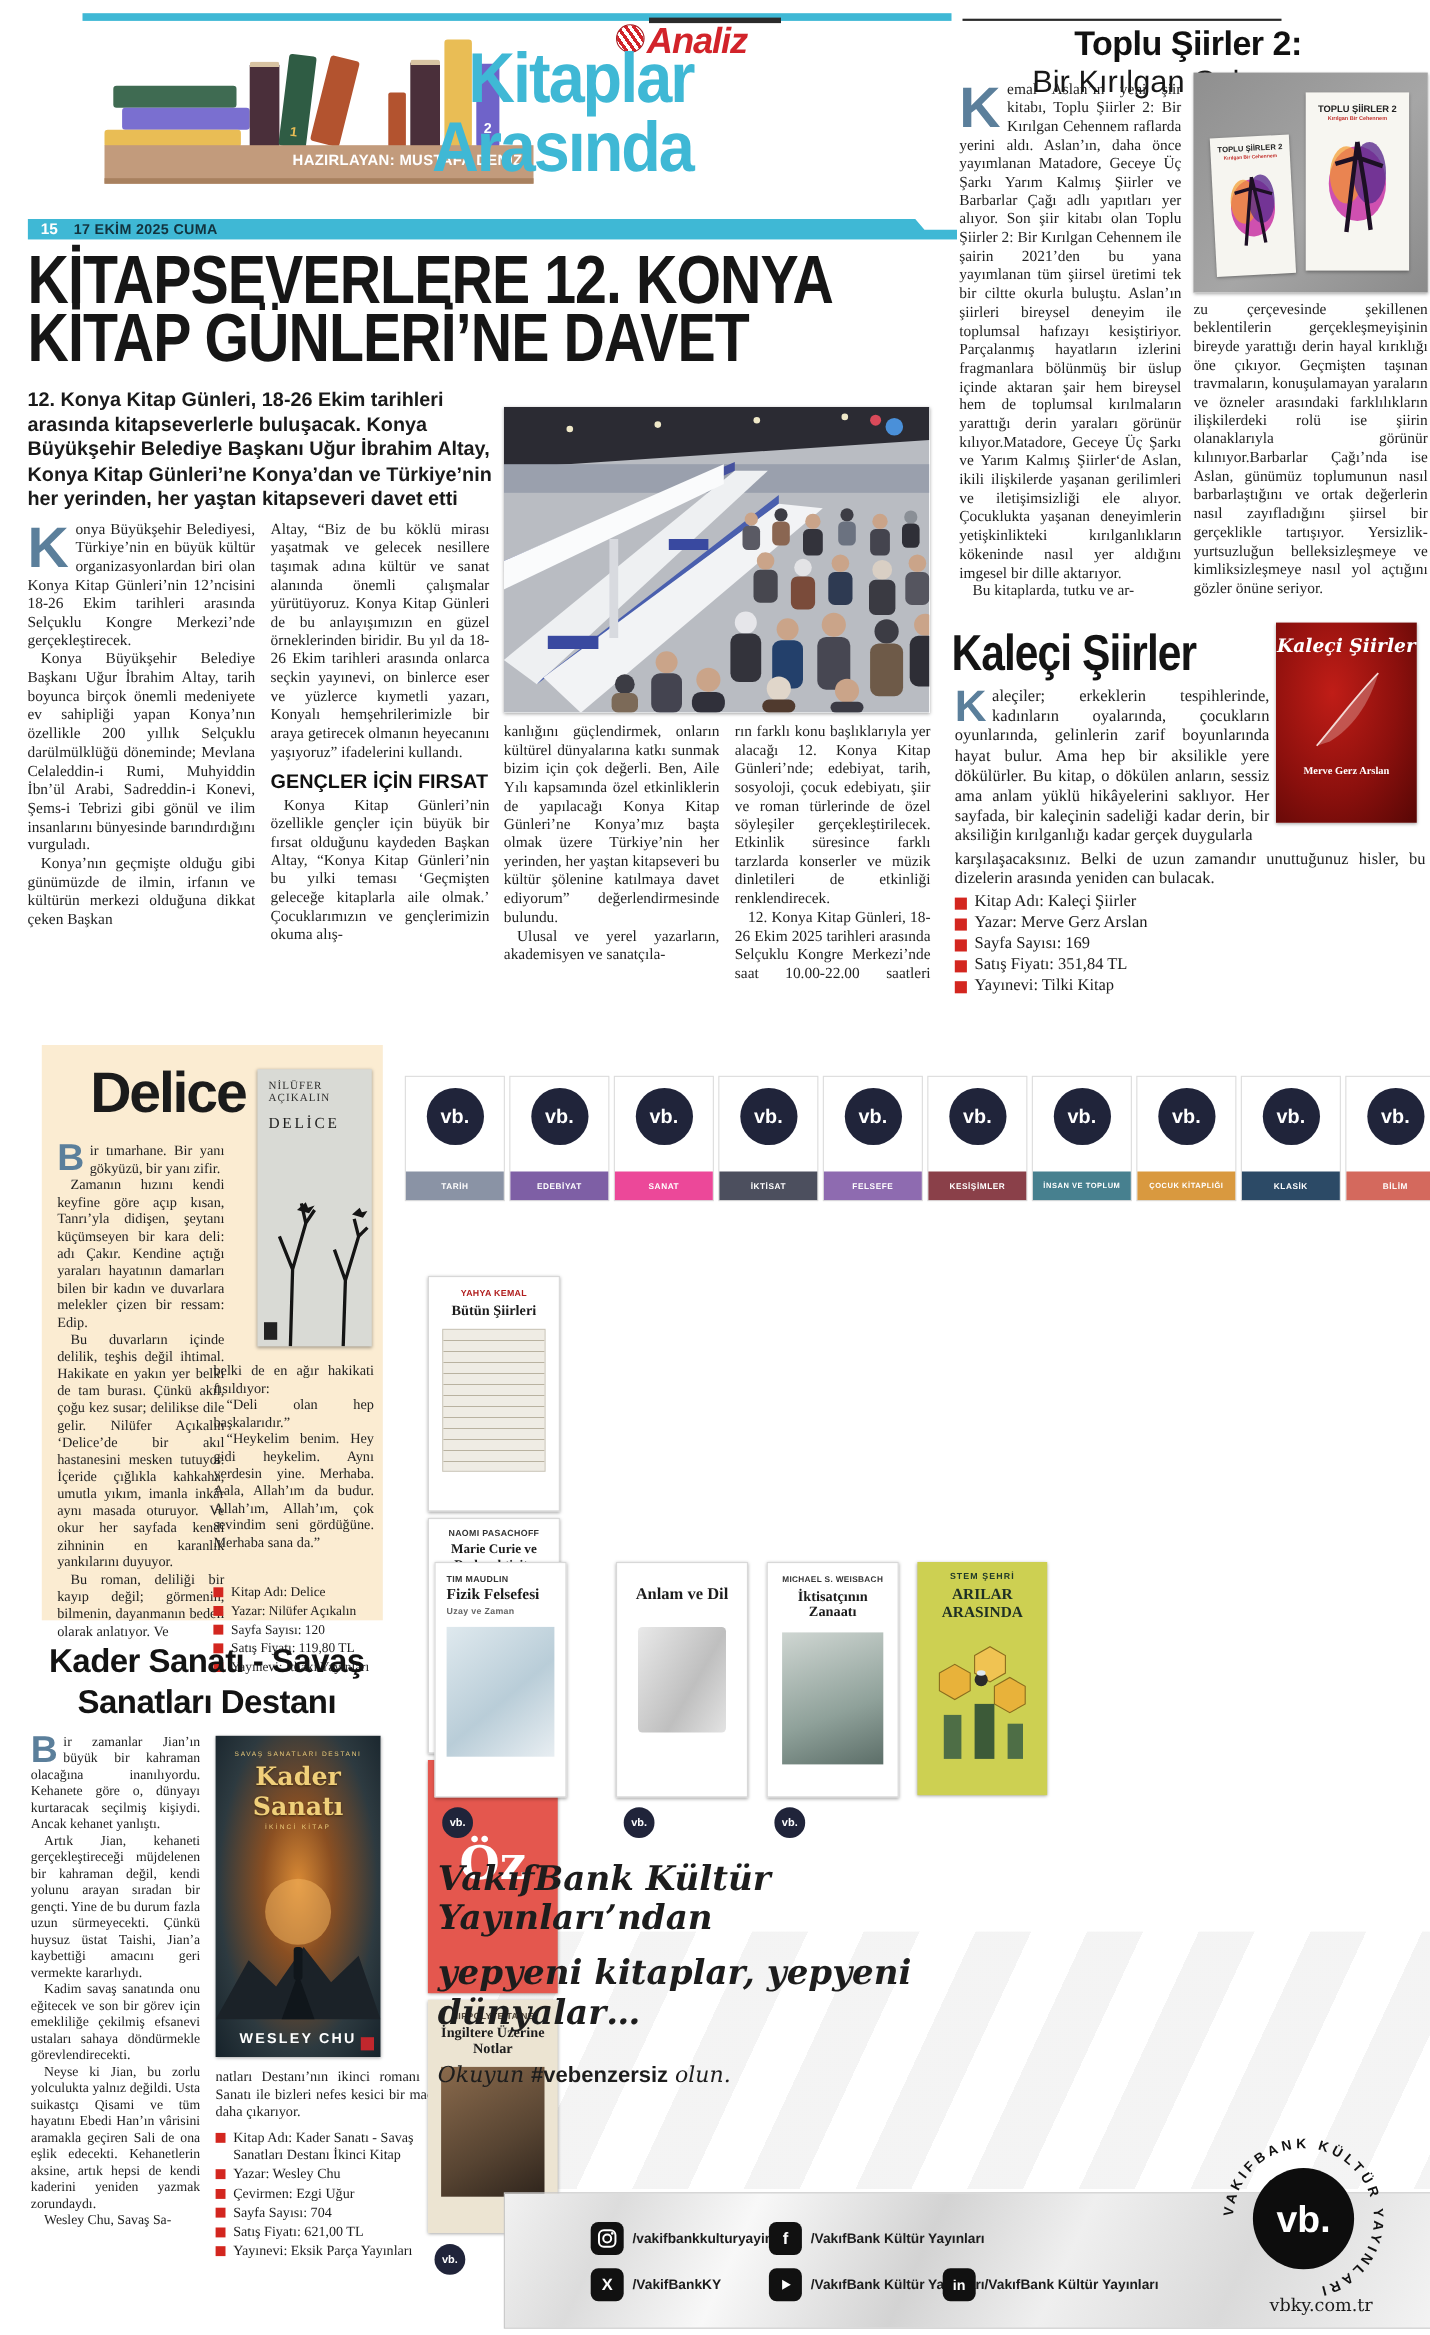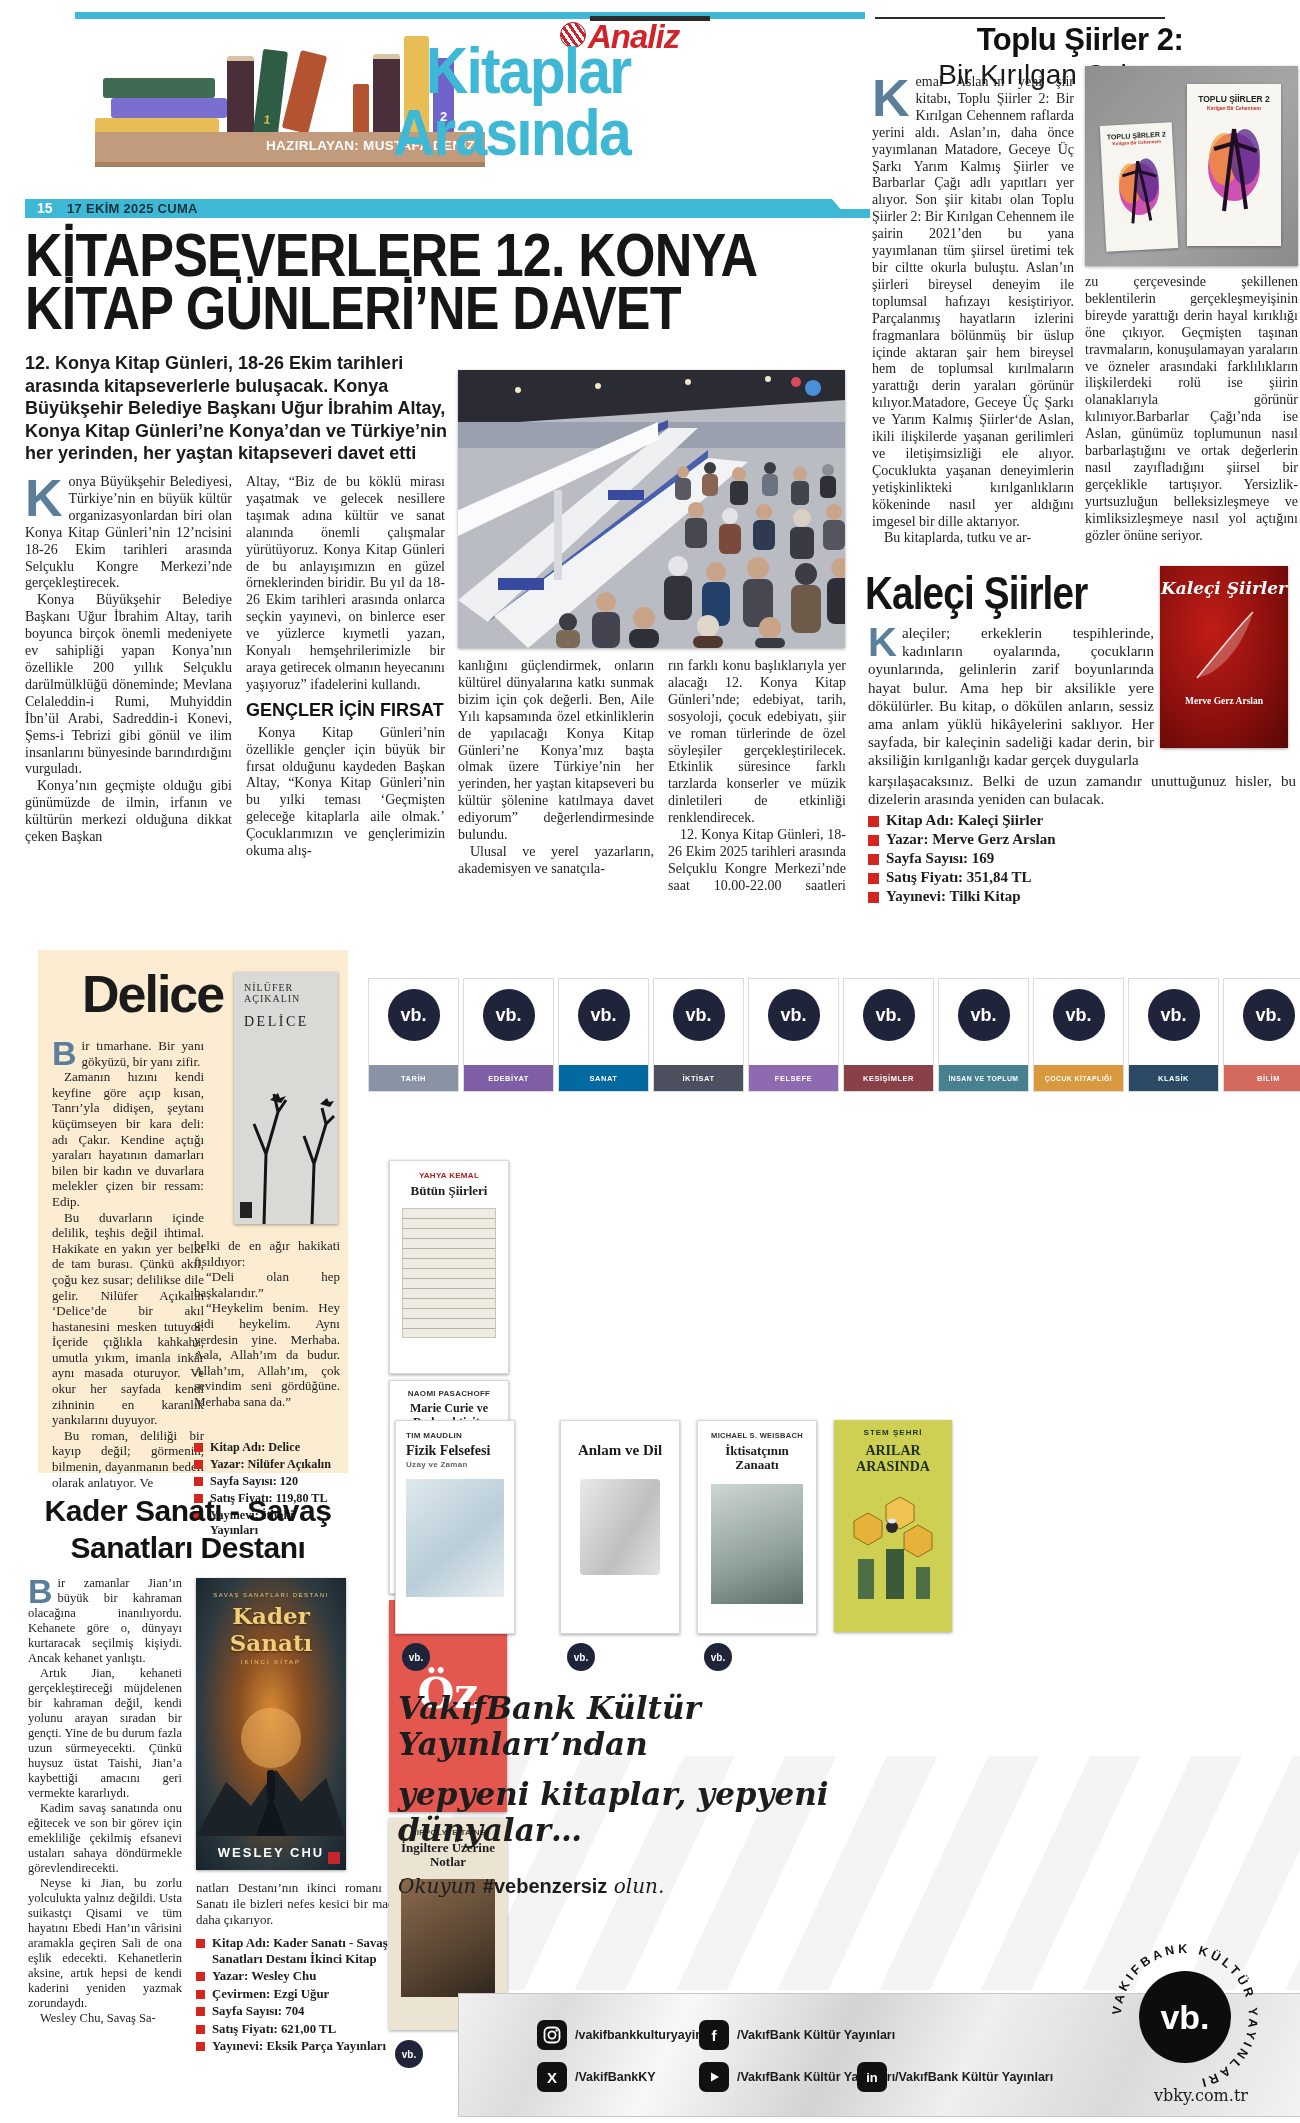--- a/index.html
+++ b/index.html
@@ -9,21 +9,21 @@
   .sans{font-family:"Liberation Sans",sans-serif;}
   .cond{display:inline-block;transform:scaleX(.84);transform-origin:0 50%;white-space:nowrap;}
   .condR{display:inline-block;transform:scaleX(.92);transform-origin:100% 50%;white-space:nowrap;}
   .body-col{font-size:14px;line-height:16.9px;text-align:justify;overflow:hidden;color:#232323;}
   .body-col p{margin:0 0 0 0;text-indent:12px;}
   .body-col p.first{text-indent:0;}
   .dropcap{float:left;font-family:"Liberation Sans",sans-serif;font-weight:700;color:#5b7f9b;
            font-size:52px;line-height:44px;margin:2px 6px 0 0;}
   .dropcap.small{font-size:40px;line-height:34px;margin:1px 5px 0 0;}
   .subhead{font-family:"Liberation Sans",sans-serif;font-weight:800;font-size:18px;margin:8px 0 6px 0;color:#111;}
-  .facts{list-style:none;margin:0;padding:0;font-weight:700;}
+  .facts{list-style:none;margin:0;padding:0;font-weight:400;}
   .facts li{display:flex;align-items:flex-start;margin-bottom:2px;}
   .bullet-sq{flex:0 0 auto;width:11px;height:11px;background:#d3261f;margin:4px 7px 0 0;}
   .cover{box-shadow:0 1px 3px rgba(0,0,0,.35);}
   .vb-circle{border-radius:50%;background:#20243a;color:#fff;display:flex;align-items:center;justify-content:center;
              font-family:"Liberation Sans",sans-serif;font-weight:800;}
   .cat-card{width:89px;height:112px;background:#fff;border:1px solid #dcdcdc;position:relative;}
   .cat-band{position:absolute;left:0;right:0;bottom:0;height:26px;color:#fff;
             font-family:"Liberation Sans",sans-serif;font-weight:700;font-size:7.5px;letter-spacing:.5px;
             display:flex;align-items:center;justify-content:center;text-align:center;}
   .adbook{width:118px;height:212px;position:relative;background:#fff;}
@@ -356,21 +356,21 @@
     <div class="cat-card">
         <div class="vb-circle" style="width:52px;height:52px;margin:10px auto 0;font-size:18px;">vb.</div>
         <div class="cat-band" style="background-color: rgb(138, 147, 165);">TARİH</div>
       </div>
     <div class="cat-card">
         <div class="vb-circle" style="width:52px;height:52px;margin:10px auto 0;font-size:18px;">vb.</div>
         <div class="cat-band" style="background-color: rgb(126, 95, 165);">EDEBİYAT</div>
       </div>
     <div class="cat-card">
         <div class="vb-circle" style="width:52px;height:52px;margin:10px auto 0;font-size:18px;">vb.</div>
-        <div class="cat-band" style="background-color: #0369a1;">SANAT</div>
+        <div class="cat-band" style="background-color: #ec4899;">SANAT</div>
       </div>
     <div class="cat-card">
         <div class="vb-circle" style="width:52px;height:52px;margin:10px auto 0;font-size:18px;">vb.</div>
         <div class="cat-band" style="background-color: rgb(76, 79, 94);">İKTİSAT</div>
       </div>
     <div class="cat-card">
         <div class="vb-circle" style="width:52px;height:52px;margin:10px auto 0;font-size:18px;">vb.</div>
         <div class="cat-band" style="background-color: rgb(142, 107, 176);">FELSEFE</div>
       </div>
     <div class="cat-card">

